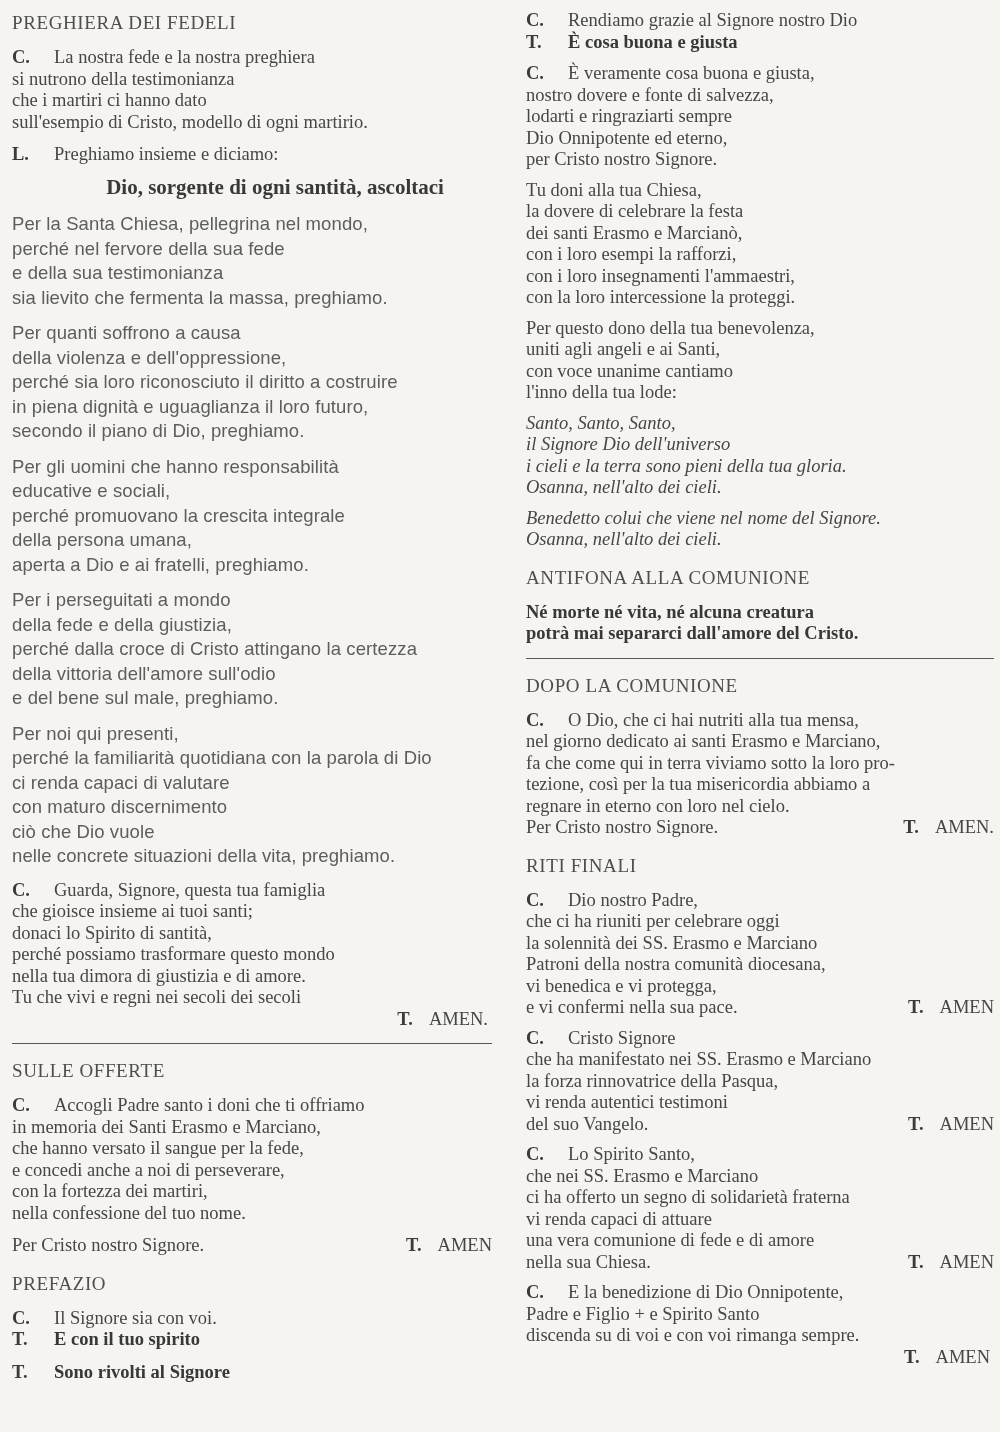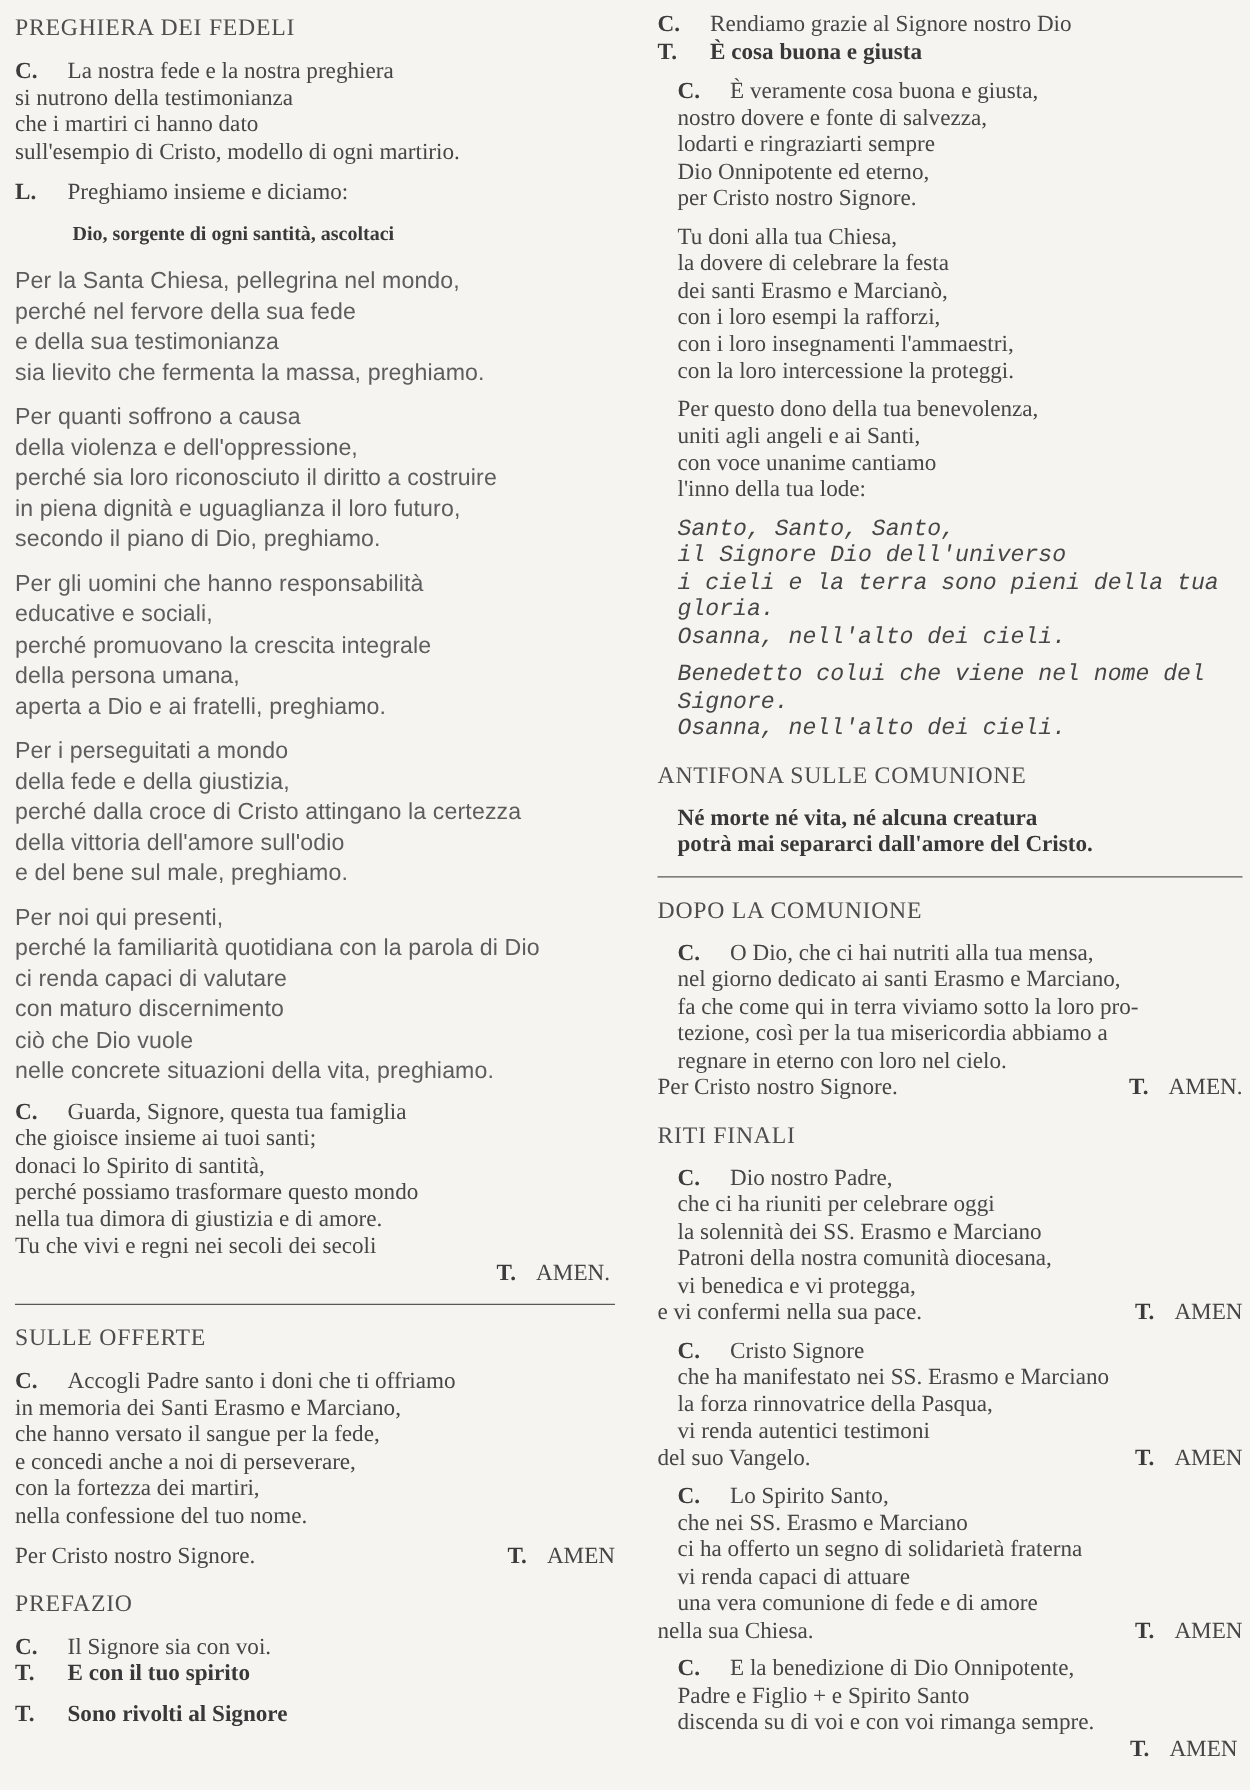--- a/index.html
+++ b/index.html
@@ -7,38 +7,38 @@
     width:1000px;height:1432px;overflow:hidden;
     background:#f5f4f0;
     color:#464646;
     font-family:"Liberation Serif", serif;
   }
   .page{display:flex;gap:34px;box-sizing:border-box;padding:10px 6px 12px 12px;height:100%;}
   .col{box-sizing:border-box;}
   .col-l{width:480px;font-size:18.5px;line-height:21.5px;}
   .col-r{width:468px;font-size:18.5px;line-height:21.5px;}
   p{margin:0 0 11px 0;}
-  .col-r p{margin:0 0 9px 16px;}
+  .col-r p{margin:0 0 9px 0;}
   .h{
     font-size:19px;font-weight:400;letter-spacing:.6px;
     color:#4e4e4e;margin:16px 0 13px 0;line-height:22px;
   }
   .h.first{margin-top:2px;}
   .spk{font-weight:700;display:inline-block;min-width:42px;color:#3b3b3b;}
   .pre{white-space:pre-line;}
   .sans{
     font-family:"Liberation Sans", sans-serif;
     color:#5d5d5d;line-height:24.5px;white-space:pre-line;
     margin:0 0 11px 0;letter-spacing:.1px;
   }
   .refrain{
-    font-weight:700;color:#393939;font-size:16px;
-    padding-left:46px;margin:2px 0 14px 0;
-  }
-  .ital{font-style:italic;font-family:Liberation Mono, monospace;}
+    font-weight:700;color:#393939;font-size:21px;
+    padding-left:46px;margin:2px 0 14px 0;text-align:center;
+  }
+  .ital{font-style:italic;}
   .boldp{font-weight:700;color:#383838;}
   .boldt{font-weight:700;color:#383838;}
   .dgroup{margin:0 0 11px 0;}
   .col-r .dgroup{margin-bottom:10px;}
   .dline{line-height:inherit;}
   .amen{white-space:nowrap;}
   .amen b{font-weight:700;color:#3b3b3b;}
   .aw{margin-left:16px;}
   .amen-line{text-align:right;padding-right:4px;margin:0 0 11px 0;}
   .row{display:flex;justify-content:space-between;align-items:baseline;margin:0 0 11px 0;}
@@ -154,21 +154,21 @@
 l'inno della tua lode:</p>
 
     <p class="pre ital">Santo, Santo, Santo,
 il Signore Dio dell'universo
 i cieli e la terra sono pieni della tua gloria.
 Osanna, nell'alto dei cieli.</p>
 
     <p class="pre ital">Benedetto colui che viene nel nome del Signore.
 Osanna, nell'alto dei cieli.</p>
 
-    <h2 class="h">ANTIFONA SULLE COMUNIONE</h2>
+    <h2 class="h">ANTIFONA ALLA COMUNIONE</h2>
 
     <p class="pre boldp">Né morte né vita, né alcuna creatura
 potrà mai separarci dall'amore del Cristo.</p>
 
     <hr class="rule">
 
     <h2 class="h">DOPO LA COMUNIONE</h2>
 
     <p class="vers mb0"><b class="spk">C.</b><span class="pre">O Dio, che ci hai nutriti alla tua mensa,
 nel giorno dedicato ai santi Erasmo e Marciano,

